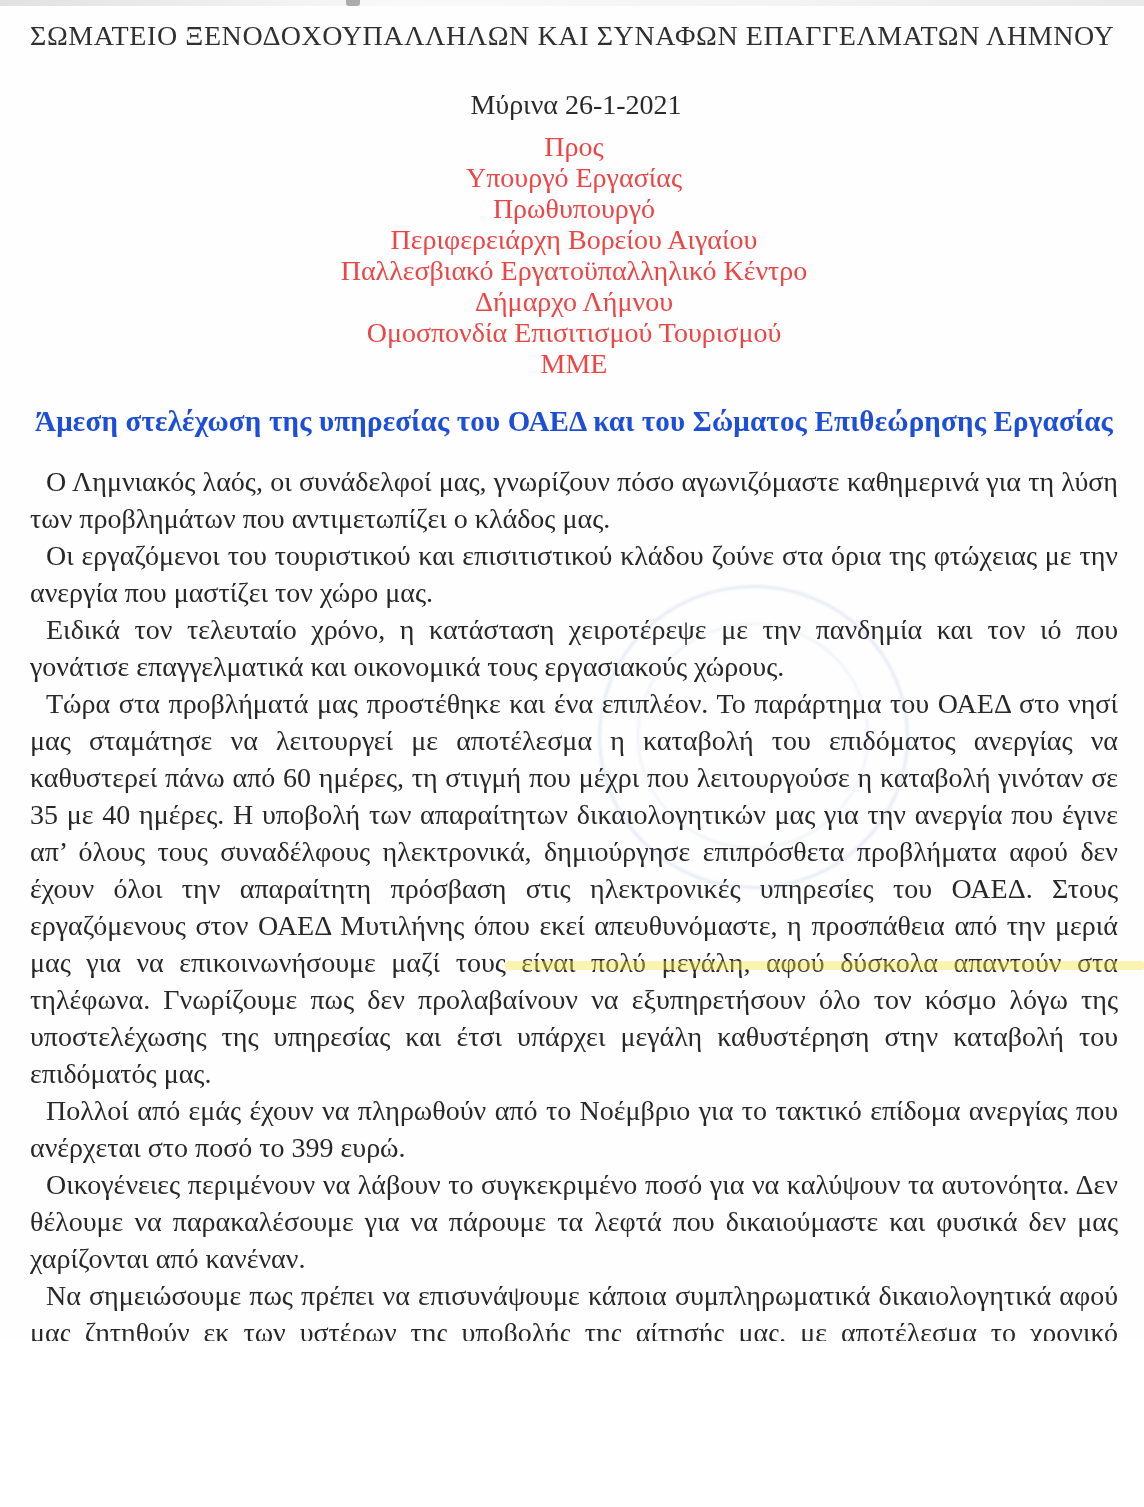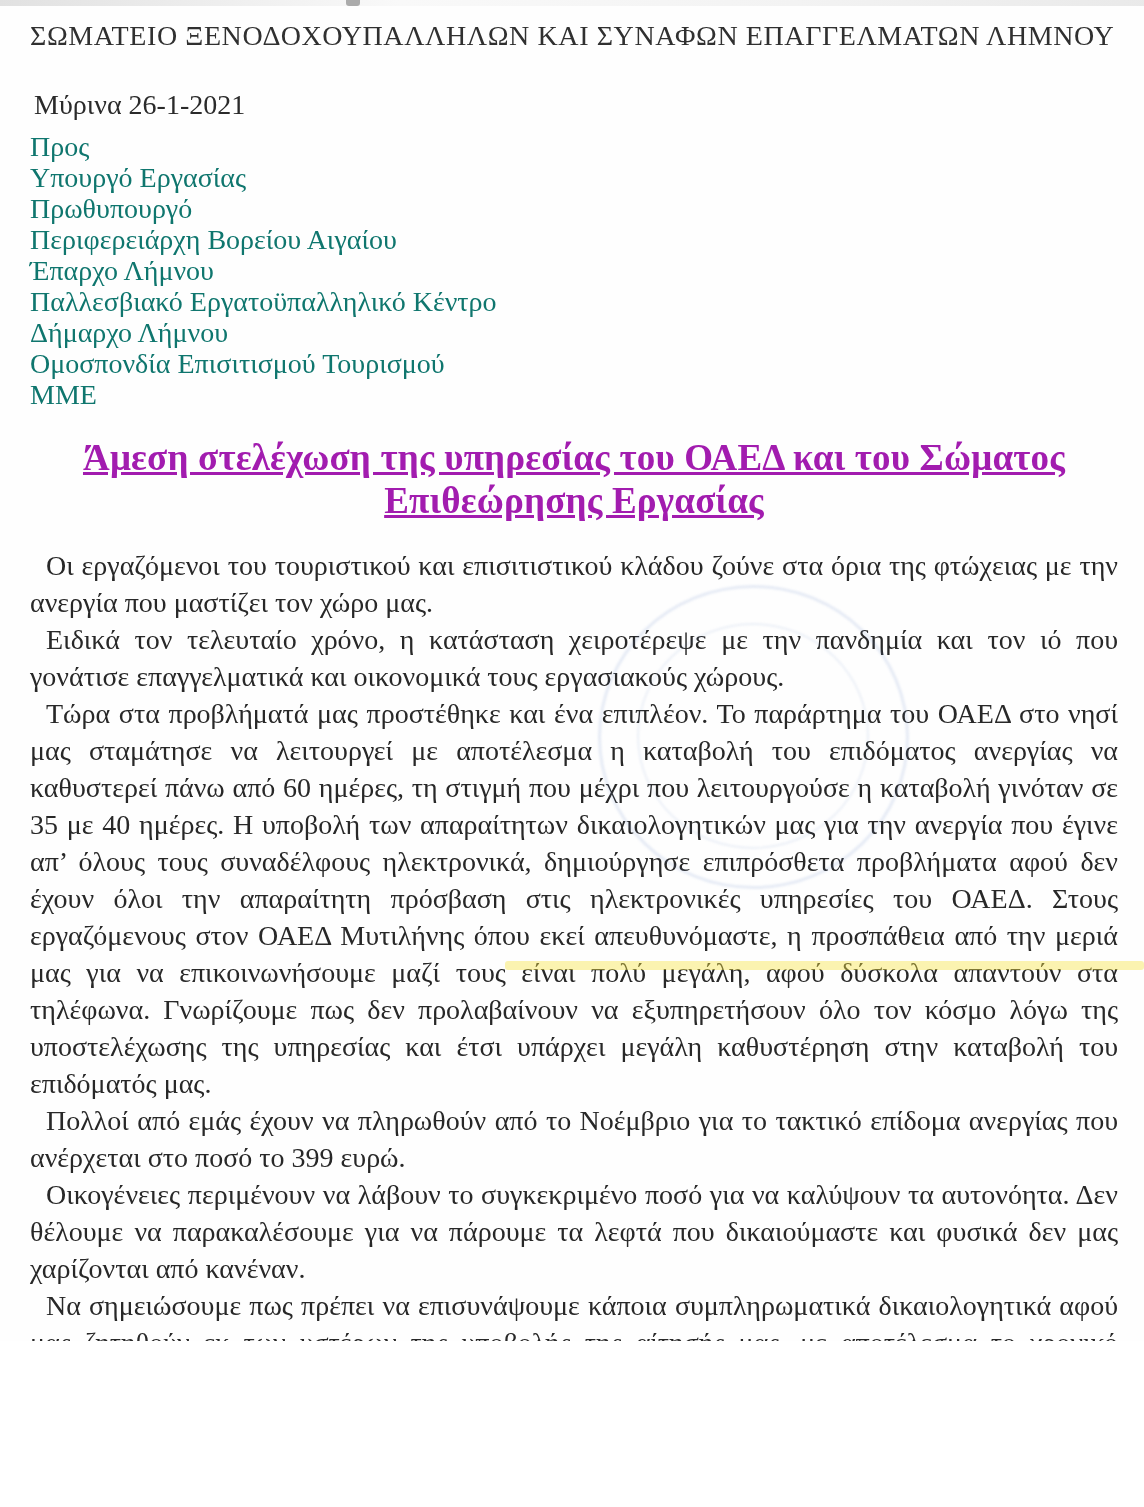--- a/index.html
+++ b/index.html
@@ -30,36 +30,36 @@
   .org-name {
     font-size: 28px;
     letter-spacing: 0.6px;
     white-space: nowrap;
     color: #303030;
   }
   .date-line {
     margin-top: 37px;
     margin-left: 4px;
     font-size: 28px;
+    text-align: center;
   }
   .recipients {
     margin-top: 10px;
-    text-align: left;
+    text-align: center;
     font-size: 28px;
     line-height: 31px;
-    color: #0f766e;
+    color: #ef4444;
   }
   .letter-title {
     margin-top: 26px;
-    font-size: 37px;
+    font-size: 29px;
     font-weight: 700;
     letter-spacing: 0.2px;
     text-align: center;
-    color: #a21caf;
-    text-decoration: underline;
+    color: #1d4ed8;
   }
   .body-text {
     margin-top: 25px;
     font-size: 28px;
     line-height: 37px;
     text-align: justify;
     color: #282828;
   }
   .body-text p {
     margin: 0;
@@ -101,30 +101,30 @@
 
   <div class="org-name">ΣΩΜΑΤΕΙΟ ΞΕΝΟΔΟΧΟΥΠΑΛΛΗΛΩΝ ΚΑΙ ΣΥΝΑΦΩΝ ΕΠΑΓΓΕΛΜΑΤΩΝ ΛΗΜΝΟΥ</div>
 
   <div class="date-line">Μύρινα 26-1-2021</div>
 
   <div class="recipients">
     <div>Προς</div>
     <div>Υπουργό Εργασίας</div>
     <div>Πρωθυπουργό</div>
     <div>Περιφερειάρχη Βορείου Αιγαίου</div>
-    <div>Έπαρχο Λήμνου</div>
     <div>Παλλεσβιακό Εργατοϋπαλληλικό Κέντρο</div>
     <div>Δήμαρχο Λήμνου</div>
     <div>Ομοσπονδία Επισιτισμού Τουρισμού</div>
     <div>ΜΜΕ</div>
   </div>
 
   <div class="letter-title">Άμεση στελέχωση της υπηρεσίας του ΟΑΕΔ και του Σώματος Επιθεώρησης Εργασίας</div>
 
   <div class="body-text">
+    <p>Ο Λημνιακός λαός, οι συνάδελφοί μας, γνωρίζουν πόσο αγωνιζόμαστε καθημερινά για τη λύση των προβλημάτων που αντιμετωπίζει ο κλάδος μας.</p>
     <p>Οι εργαζόμενοι του τουριστικού και επισιτιστικού κλάδου ζούνε στα όρια της φτώχειας με την ανεργία που μαστίζει τον χώρο μας.</p>
     <p>Ειδικά τον τελευταίο χρόνο, η κατάσταση χειροτέρεψε με την πανδημία και τον ιό που γονάτισε επαγγελματικά και οικονομικά τους εργασιακούς χώρους.</p>
     <p>Τώρα στα προβλήματά μας προστέθηκε και ένα επιπλέον. Το παράρτημα του ΟΑΕΔ στο νησί μας σταμάτησε να λειτουργεί με αποτέλεσμα η καταβολή του επιδόματος ανεργίας να καθυστερεί πάνω από 60 ημέρες, τη στιγμή που μέχρι που λειτουργούσε η καταβολή γινόταν σε 35 με 40 ημέρες. Η υποβολή των απαραίτητων δικαιολογητικών μας για την ανεργία που έγινε απ’ όλους τους συναδέλφους ηλεκτρονικά, δημιούργησε επιπρόσθετα προβλήματα αφού δεν έχουν όλοι την απαραίτητη πρόσβαση στις ηλεκτρονικές υπηρεσίες του ΟΑΕΔ. Στους εργαζόμενους στον ΟΑΕΔ Μυτιλήνης όπου εκεί απευθυνόμαστε, η προσπάθεια από την μεριά μας για να επικοινωνήσουμε μαζί τους είναι πολύ μεγάλη, αφού δύσκολα απαντούν στα τηλέφωνα. Γνωρίζουμε πως δεν προλαβαίνουν να εξυπηρετήσουν όλο τον κόσμο λόγω της υποστελέχωσης της υπηρεσίας και έτσι υπάρχει μεγάλη καθυστέρηση στην καταβολή του επιδόματός μας.</p>
     <p>Πολλοί από εμάς έχουν να πληρωθούν από το Νοέμβριο για το τακτικό επίδομα ανεργίας που ανέρχεται στο ποσό το 399 ευρώ.</p>
     <p>Οικογένειες περιμένουν να λάβουν το συγκεκριμένο ποσό για να καλύψουν τα αυτονόητα. Δεν θέλουμε να παρακαλέσουμε για να πάρουμε τα λεφτά που δικαιούμαστε και φυσικά δεν μας χαρίζονται από κανέναν.</p>
     <p>Να σημειώσουμε πως πρέπει να επισυνάψουμε κάποια συμπληρωματικά δικαιολογητικά αφού μας ζητηθούν εκ των υστέρων της υποβολής της αίτησής μας, με αποτέλεσμα το χρονικό διάστημα καταβολής του επιδόματος ανεργίας να μεγαλώνει και φυσικά αυτό ξεπερνά και την υπομονή μας και τις αντοχές μας.</p>
 
   </div>
 
   <div class="stamp" style="border-color: rgba(106, 138, 199, 0.16);">

